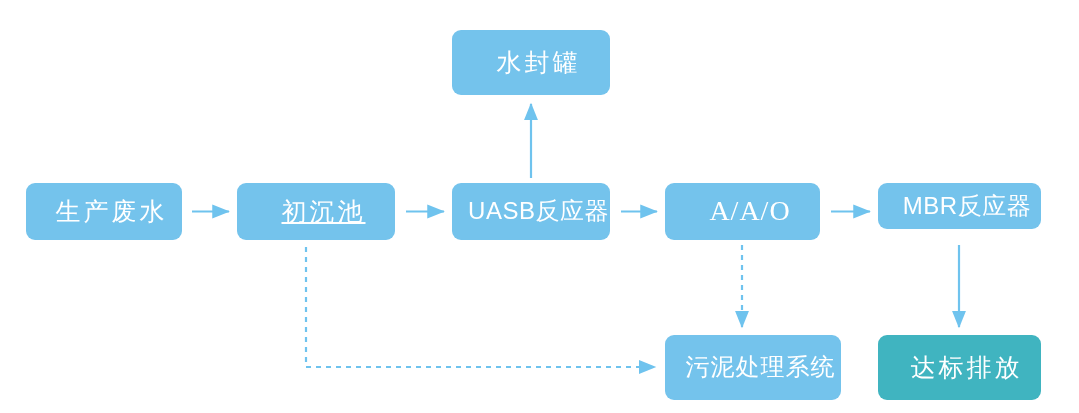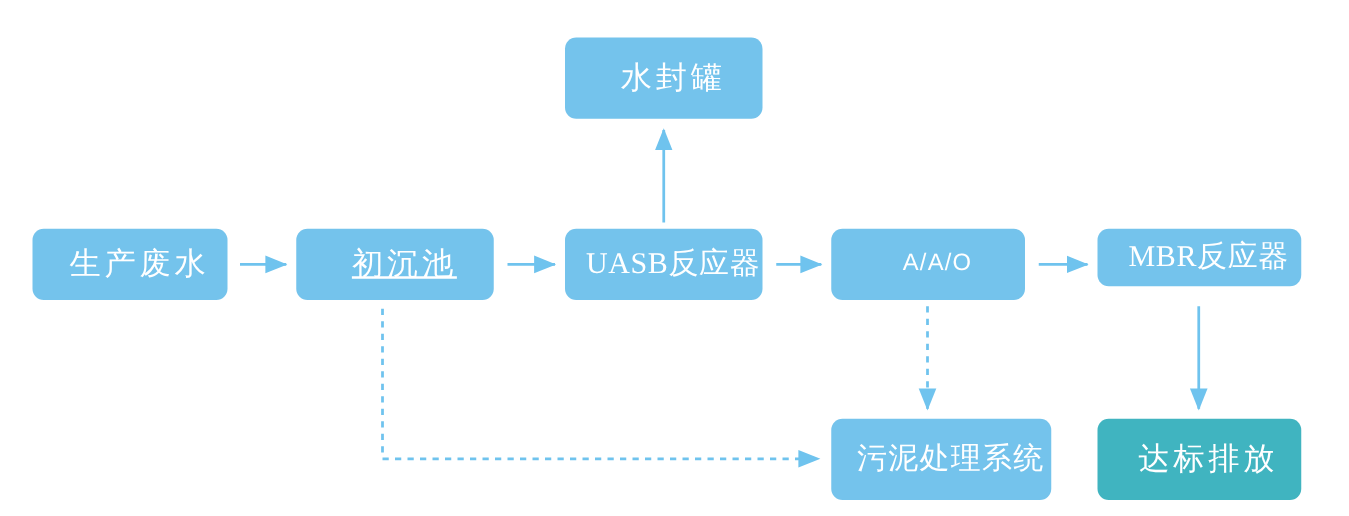--- a/index.html
+++ b/index.html
@@ -38,24 +38,24 @@
     box-sizing: border-box;
     user-select: none;
   }
   .node.fill-primary { background: #74C3EC; padding-left: 15px; }
   .node.fill-accent  { background: #40B4C0; padding-left: 14px; }
   .node .node-label {
     display: block;
     white-space: nowrap;
   }
   .label-cjk { font-size: 25px; font-weight: 400; letter-spacing: 3px; }
-  .label-mixed { font-size: 24px; font-weight: 400; letter-spacing: 0.5px; font-family: Liberation Serif, serif; }
+  .label-mixed { font-size: 24px; font-weight: 400; letter-spacing: 0.5px; }
   .label-latin {
-    font-family: Liberation Sans, sans-serif;
-    font-size: 19px;
+    font-family: Liberation Serif, serif;
+    font-size: 28px;
     letter-spacing: 1px;
   }
 </style>
 </head>
 <body>
 
 <div id="canvas">
 
   <svg id="edge-layer" viewBox="0 0 1079 413" width="1079" height="413" xmlns="http://www.w3.org/2000/svg">
     <defs>

